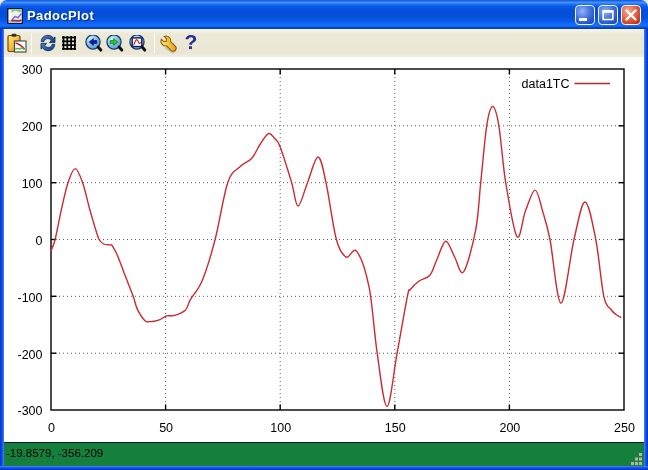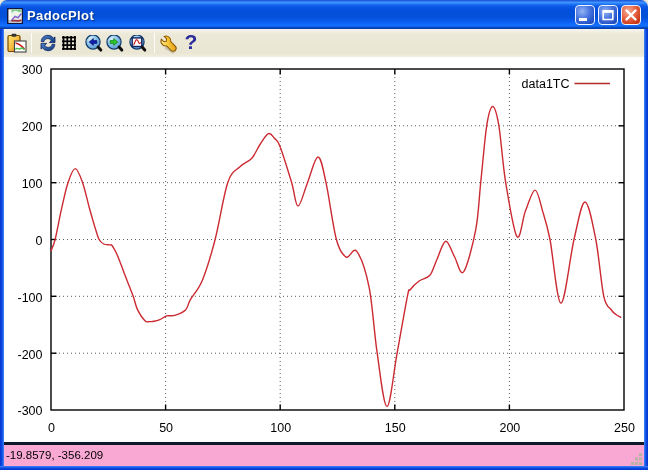--- a/index.html
+++ b/index.html
@@ -10,21 +10,21 @@
 #borderB { position:absolute; left:0; top:466px; width:648px; height:4px; background:linear-gradient(0deg,#0831c9 0%,#0c52e8 55%,#4a86f4 100%); }
 #titletext { position:absolute; left:27px; top:8px; color:#fff; font-size:13px; font-weight:bold; letter-spacing:0.4px; text-shadow:1px 1px 1px #00317e; }
 #titleicon { position:absolute; left:7px; top:8px; }
 .capbtn { position:absolute; top:5px; width:20px; height:20px; border:1px solid #eef4ff; border-radius:4px; }
 #btnmin { left:575px; background:radial-gradient(circle at 35% 30%,#93b3f3 0%,#4a77e0 42%,#2552c4 78%,#1c44b0 100%); }
 #btnmax { left:598px; background:radial-gradient(circle at 35% 30%,#93b3f3 0%,#4a77e0 42%,#2552c4 78%,#1c44b0 100%); }
 #btncls { left:621px; background:radial-gradient(circle at 35% 30%,#f5b09a 0%,#e8694a 42%,#cc3a17 78%,#c03210 100%); }
 #toolbar { position:absolute; left:4px; top:29px; width:640px; height:28px; background:linear-gradient(180deg,#f7f5ee 0%,#ece9d8 18%,#e9e6d4 85%,#f2efe2 100%); }
 .sep { position:absolute; top:4px; width:1px; height:20px; background:#c6c3b2; border-right:1px solid #fdfcf8; }
 #canvas { position:absolute; left:4px; top:57px; width:640px; height:385px; background:#ffffff; }
-#statusbar { position:absolute; left:4px; top:442px; width:640px; height:24px; background:#f9a8d4; border-top:3px solid #0f172a; }
+#statusbar { position:absolute; left:4px; top:442px; width:640px; height:24px; background:#15803d; border-top:1px solid #0f172a; }
 #statustext { position:absolute; left:2px; top:4px; font-size:11.5px; color:#000; }
 svg { display:block; }
 .gl { stroke:#5c5c5c; stroke-width:1; stroke-dasharray:1 3; }
 .tk { stroke:#000; stroke-width:1.4; }
 .lab { font-size:12.5px; fill:#000; font-family:"Liberation Sans",sans-serif; }
 </style></head><body>
 <div id="win">
 <div id="titlebar"></div>
 <div id="titleicon">
       <svg width="16" height="16" viewBox="0 0 16 16">

